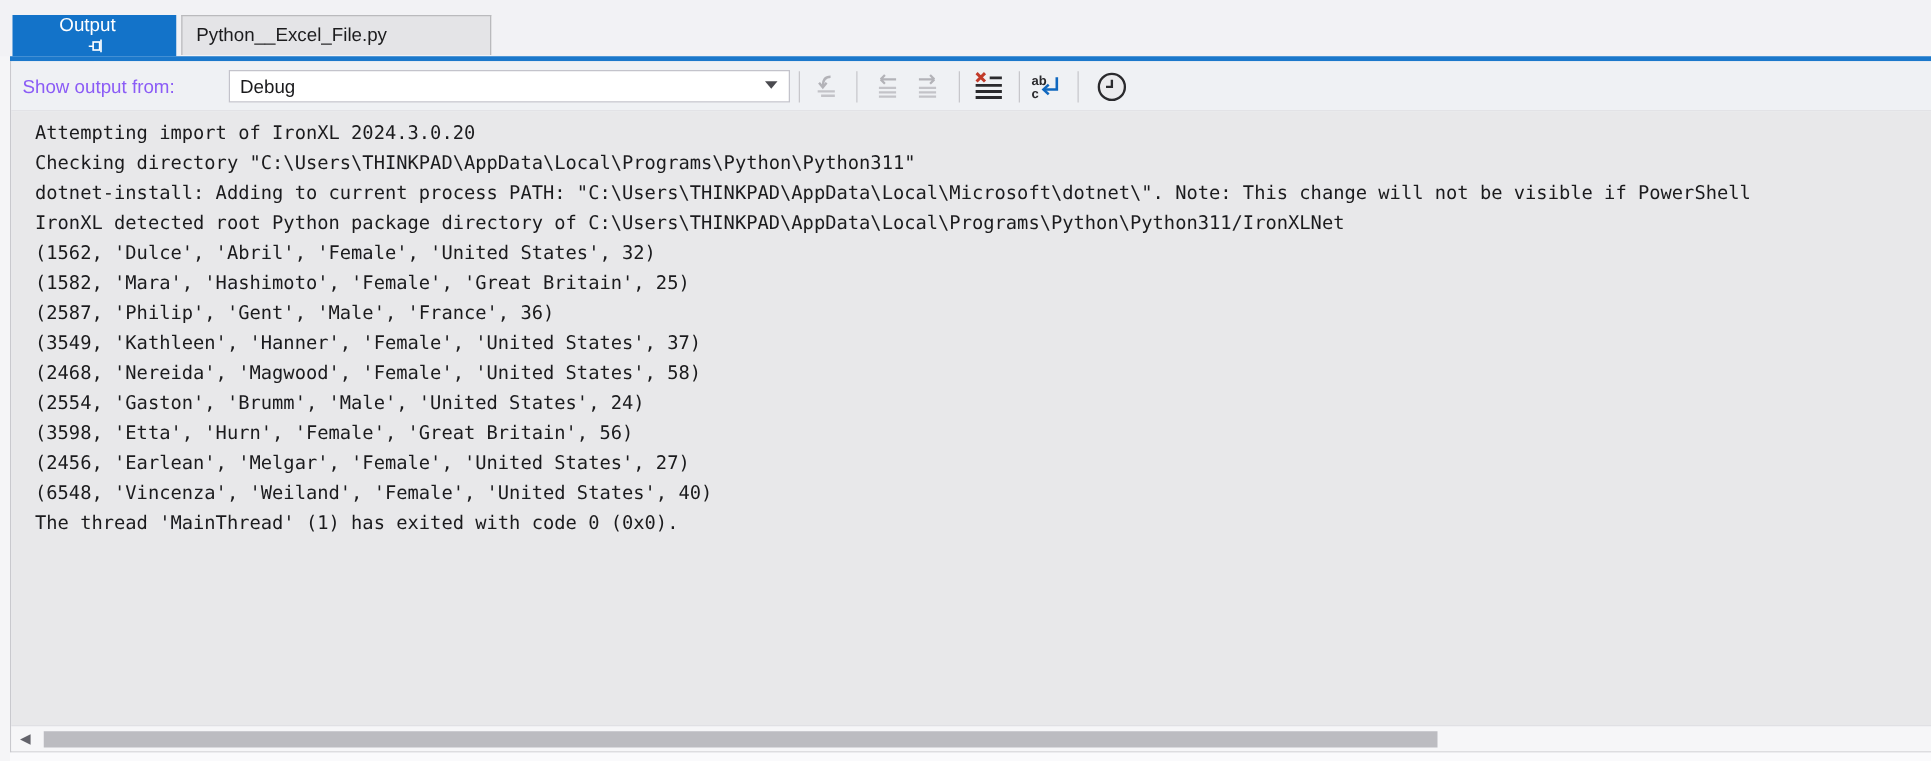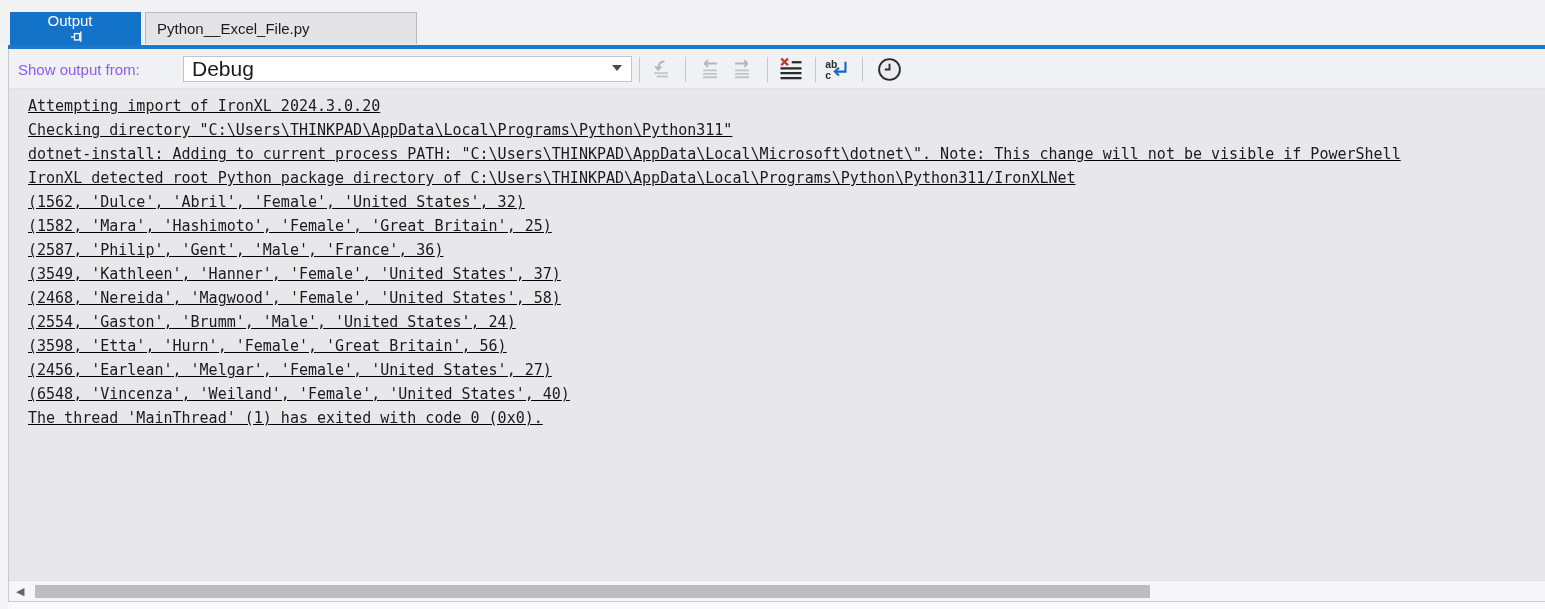--- a/index.html
+++ b/index.html
@@ -15,21 +15,21 @@
   .tabstrip { position:absolute; left:0; top:0; width:1545px; height:45px; background:#f2f2f5; }
   .tab-output {
     position:absolute; left:10px; top:12px; width:131px; height:33px;
     background:#1373c9; color:#ffffff;
     display:flex; align-items:center; padding:0 10px 0 13px;
     font-size:15px; cursor:default;flex-direction:column;
   }
   .tab-output .tab-label { flex:0 0 auto; margin-right:14px; }
   .tab-output .tab-icon { display:flex; align-items:center; justify-content:center; width:20px; height:20px; }
   .tab-editor {
-    position:absolute; left:145px; top:12px; width:272px; height:32px;
+    position:absolute; left:145px; top:12px; width:248px; height:32px;
     background:#e4e4e7; border:1px solid #bababd; border-bottom:none;
     color:#1c1c1e; display:flex; align-items:center; padding-left:11px;
     font-size:15px;
   }
   .accent-bar { position:absolute; left:8px; top:45px; width:1537px; height:4px; background:#1b78cb; }
 
   
   .panel-left-border { position:absolute; left:8px; top:49px; width:1px; height:553px; background:#c9c9ce; }
   .panel-bottom-border { position:absolute; left:8px; top:601px; width:1537px; height:1px; background:#c9c9ce; }
 
@@ -39,21 +39,21 @@
     background:#eff1f4; border-bottom:1px solid #e2e2e6;
   }
   .toolbar-label {
     position:absolute; left:9px; top:0; height:40px; display:flex; align-items:center;
     font-size:15px; color:#8b5cf6;
   }
   .combobox {
     position:absolute; left:174px; top:7px; width:449px; height:26px;
     background:#ffffff; border:1px solid #c3c3cb;
     display:flex; align-items:center; padding-left:8px;
-    font-size:21px; color:#1a1a1c; cursor:default;
+    font-size:15px; color:#1a1a1c; cursor:default;
   }
   .combo-arrow {
     position:absolute; right:9px; top:8px;
     width:0; height:0; border-left:5px solid transparent; border-right:5px solid transparent;
     border-top:6px solid #4a4a4f;
   }
   .tb-sep { position:absolute; top:8px; width:1px; height:25px; background:#c7c7cb; }
   .tb-sep.s1 { left:630px; } .tb-sep.s2 { left:676px; } .tb-sep.s3 { left:758px; }
   .tb-sep.s4 { left:806px; } .tb-sep.s5 { left:853px; }
   .tb-btn {
@@ -61,21 +61,21 @@
     display:flex; align-items:center; justify-content:center;
   }
   .tb-btn.find { left:638px; } .tb-btn.prev { left:687px; } .tb-btn.next { left:719px; }
   .tb-btn.clear { left:768px; } .tb-btn.wrap { left:814px; } .tb-btn.clock { left:866px; }
 
   
   .console {
     position:absolute; left:9px; top:89px; width:1536px; height:491px;
     background:#e8e8ea; overflow:hidden;
   }
-  .console-inner { padding:5px 16px 0 19px;text-decoration:underline; }
+  .console-inner { padding:5px 16px 0 19px; }
   .console-line {
     font-family:"DejaVu Sans Mono","Liberation Mono",monospace;
     font-size:15px; line-height:24px; color:#1b1b1d; white-space:pre;
   }
 
   
   .hscrollbar {
     position:absolute; left:9px; top:580px; width:1536px; height:21px;
     background:#f6f6f8; border-top:1px solid #e0e0e4;
   }

